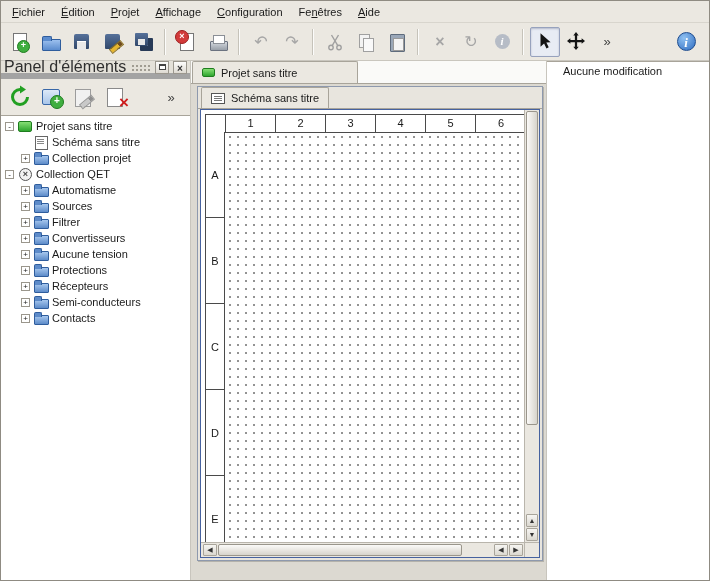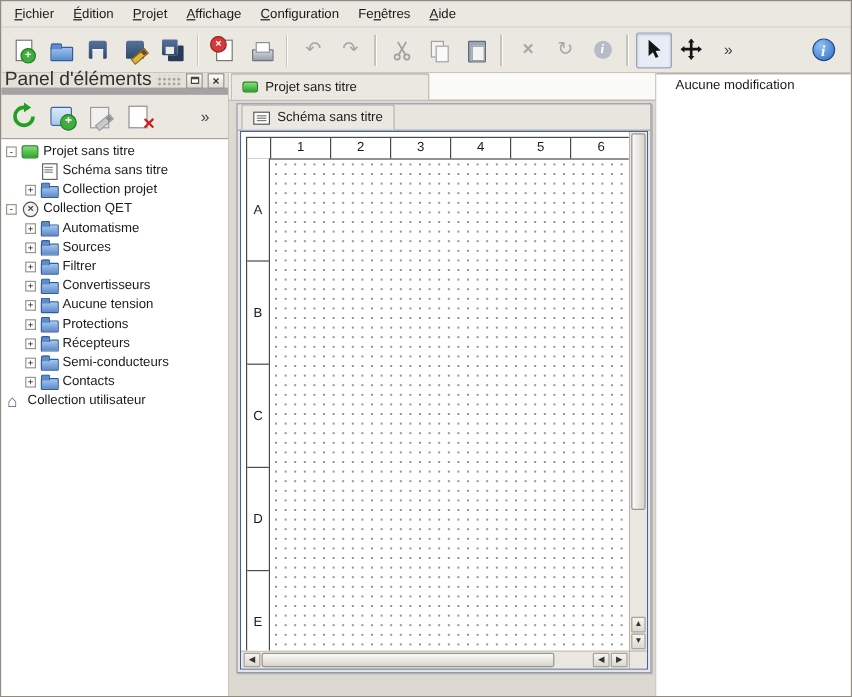--- a/index.html
+++ b/index.html
@@ -312,24 +312,20 @@
           </div>
         <div class="ti l1">
             <span class="exp">+</span>
             <span class="tico f"></span>
             <span>Semi-conducteurs</span>
           </div>
         <div class="ti l1">
             <span class="exp">+</span>
             <span class="tico f"></span>
             <span>Contacts</span>
-          </div>
-        <div class="ti l0">
-            <span class="tico h"></span>
-            <span>Collection utilisateur</span>
           </div>
       </div>
     </div>
 
     <div class="center">
       <div class="doc-tabbar">
         <div class="doc-tab">
           <span class="prj-ico"></span>
           <span>Projet sans titre</span>
         </div>

